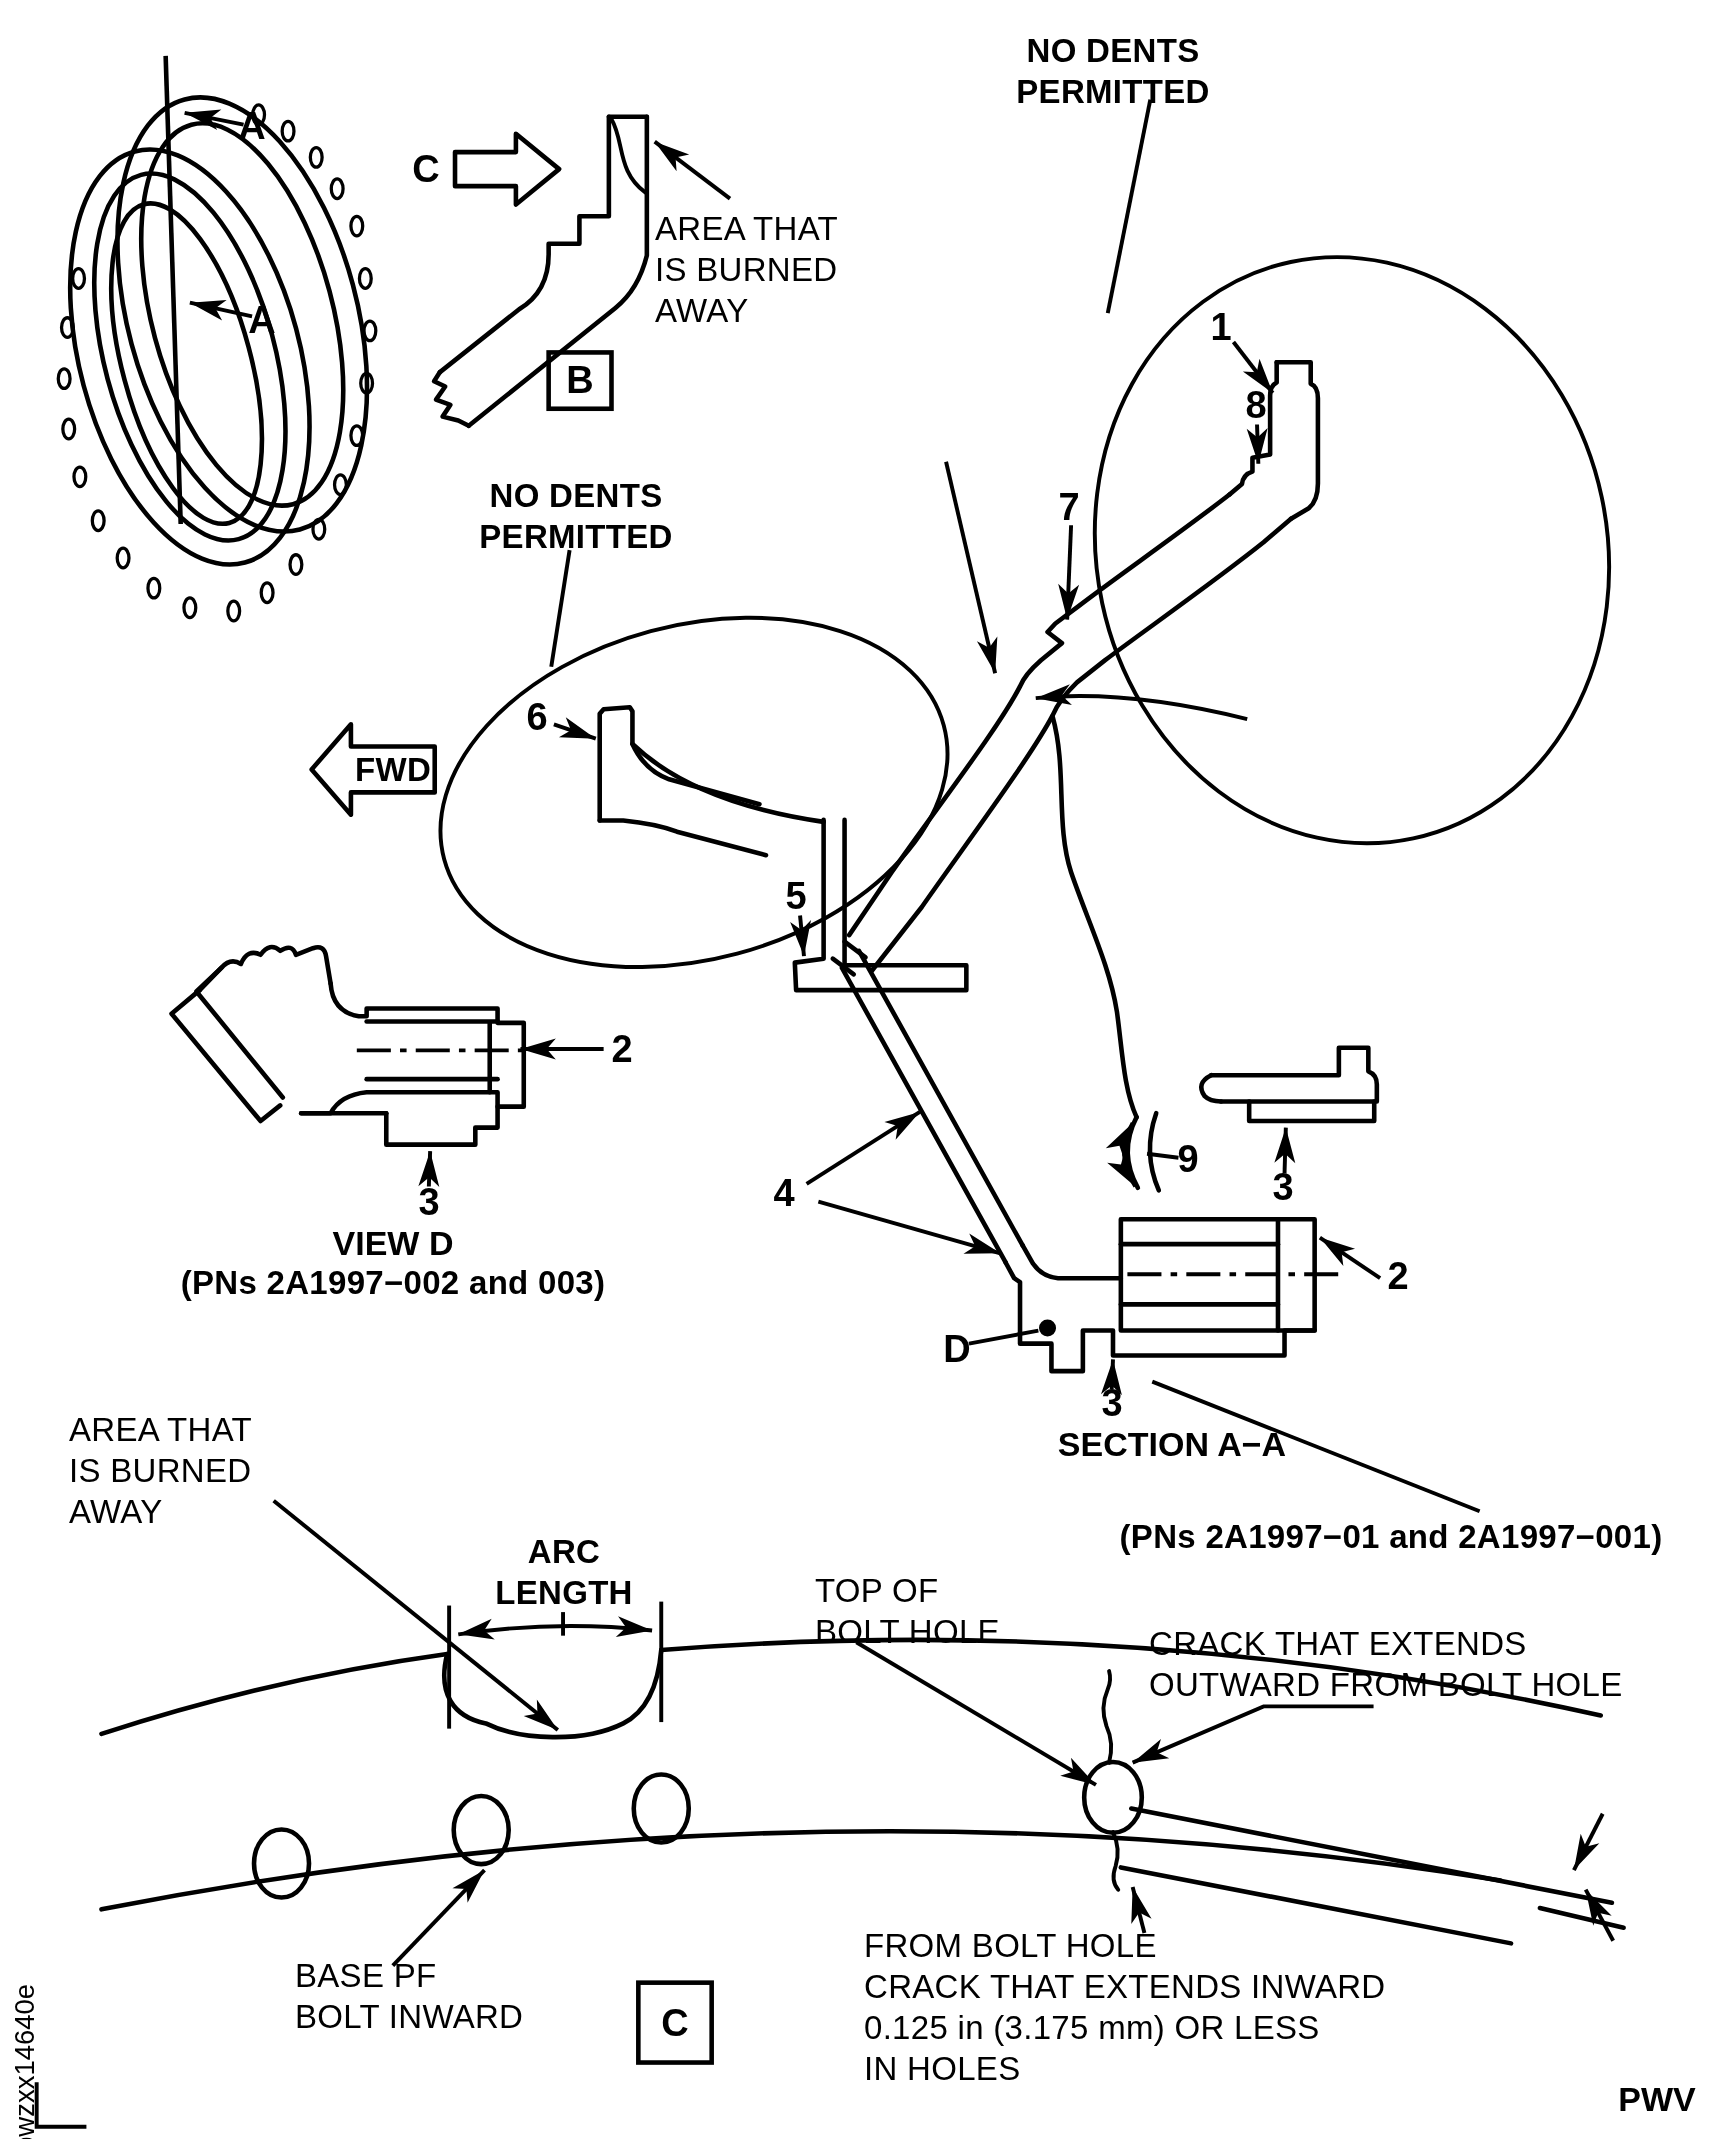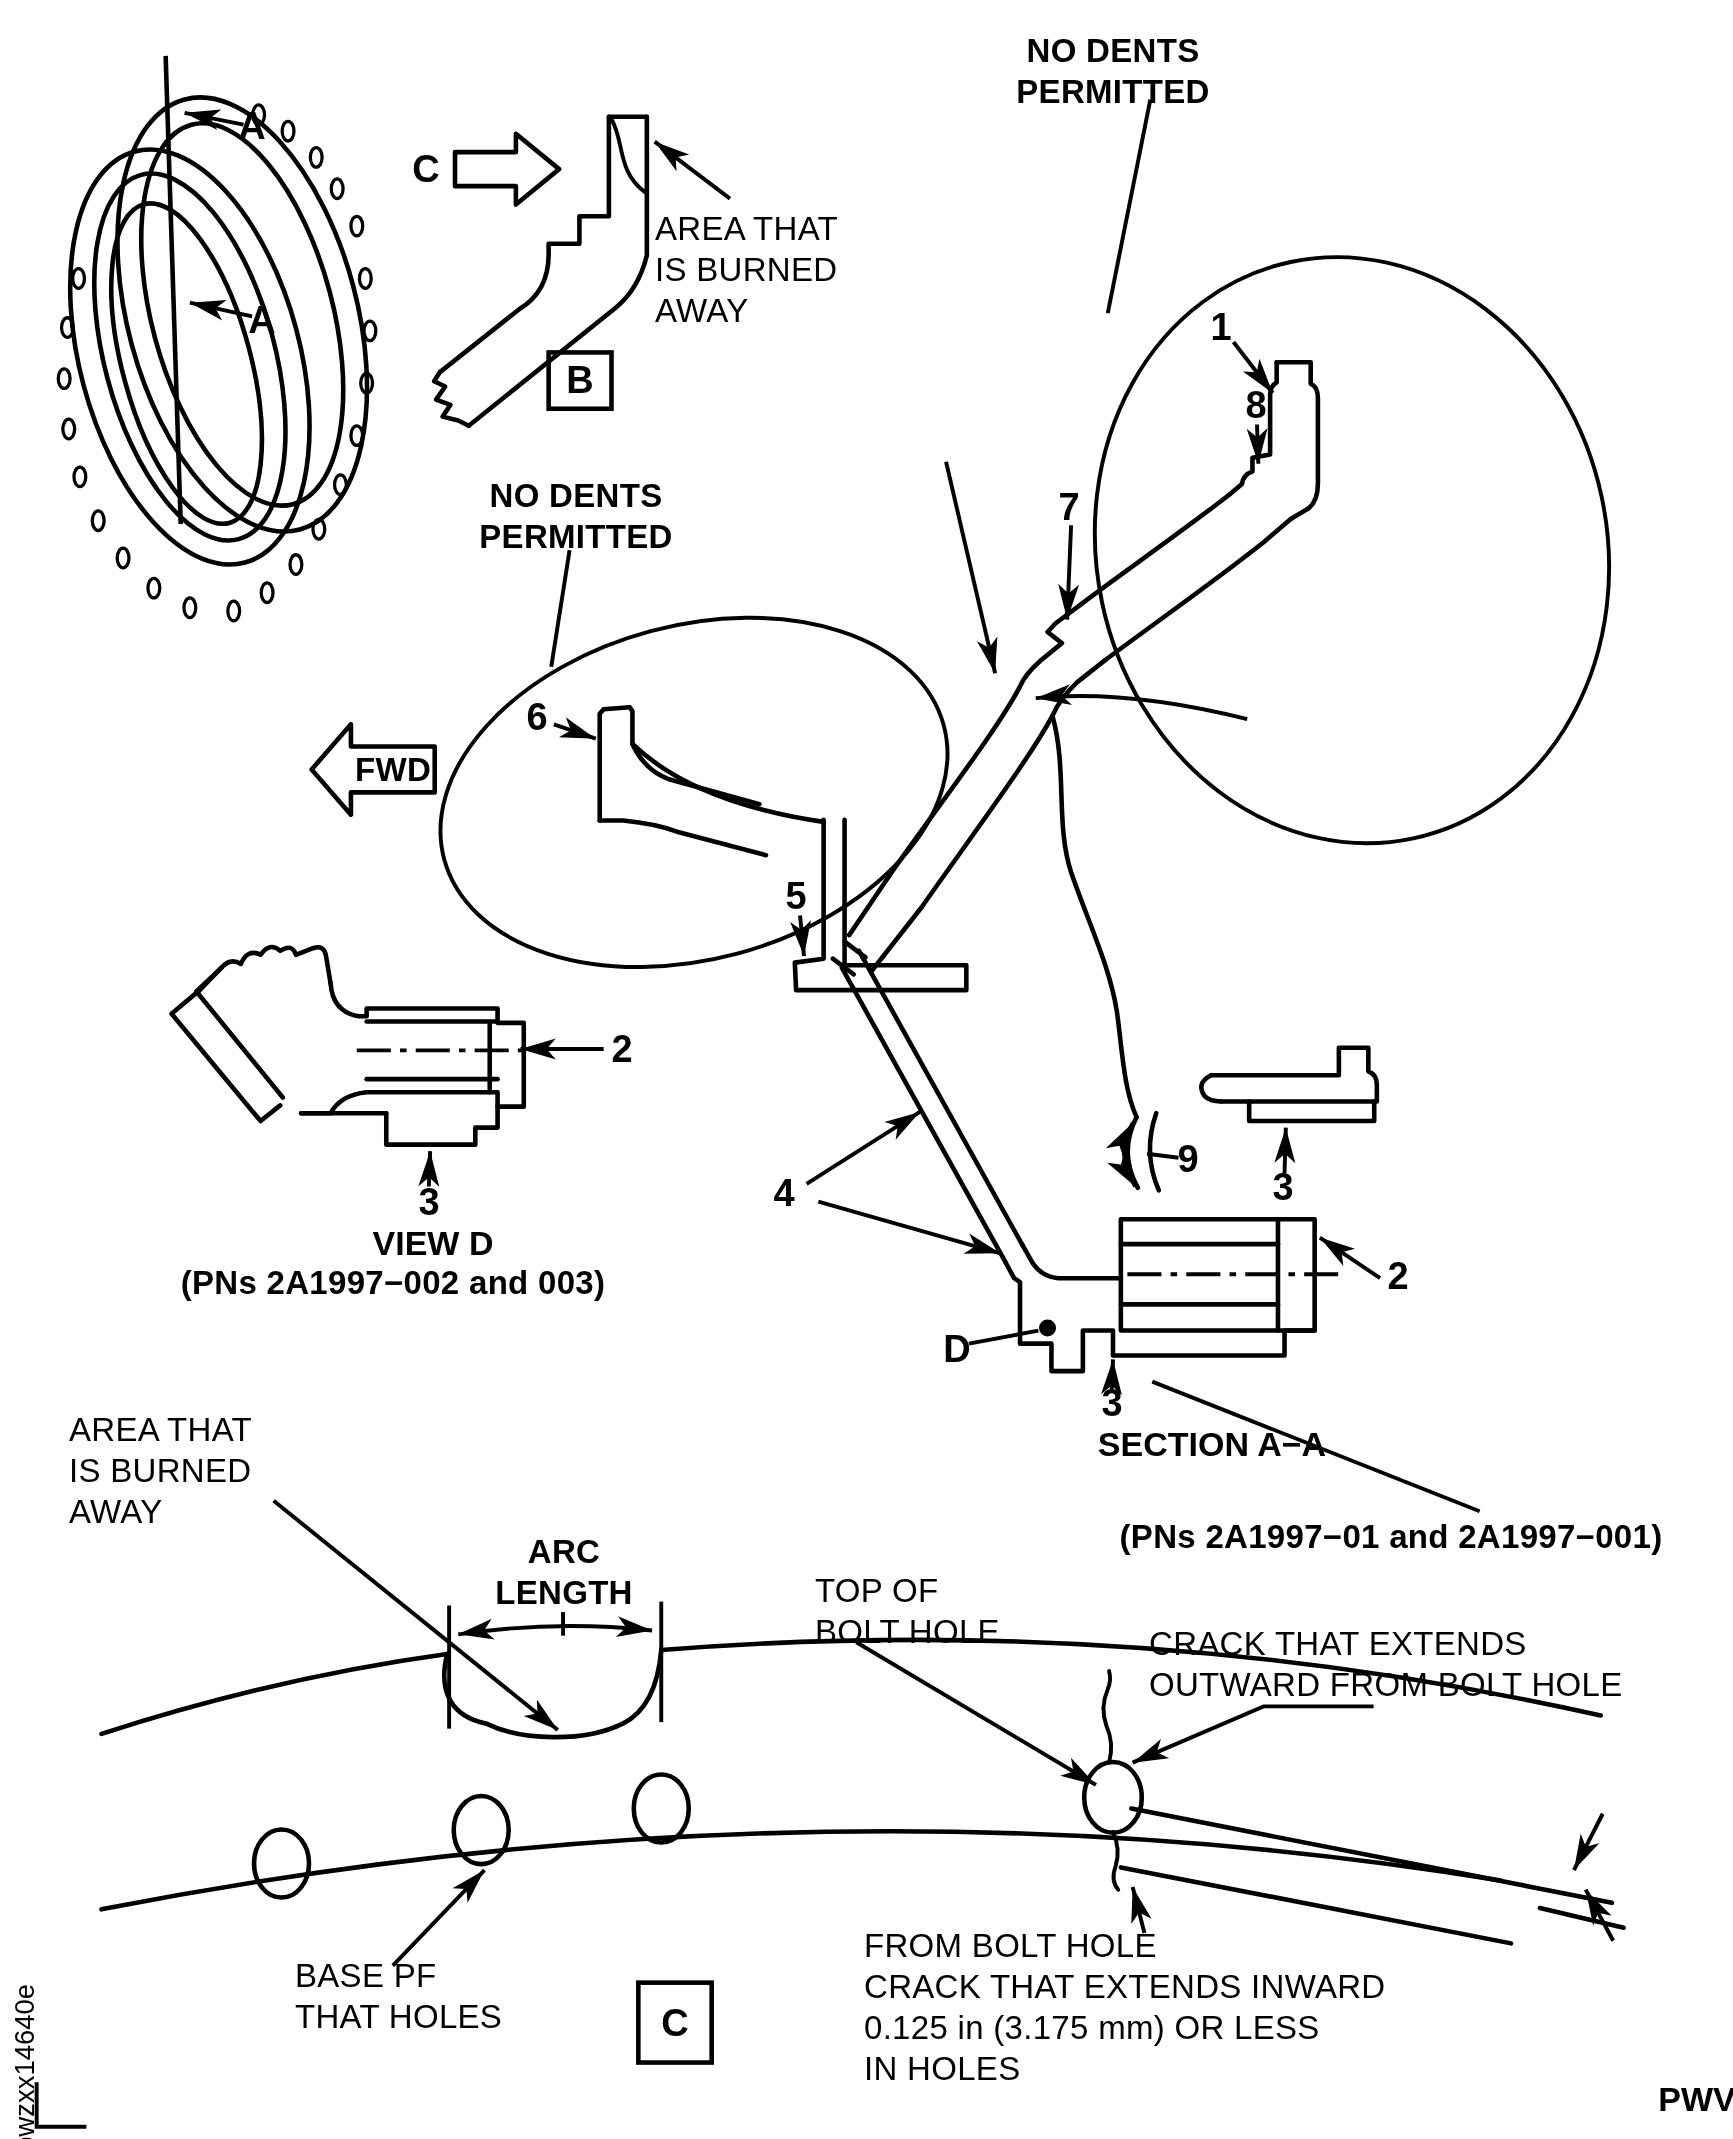--- a/index.html
+++ b/index.html
@@ -3,21 +3,21 @@
 <meta charset="utf-8">
 <style>
   html,body{margin:0;padding:0;background:#fff;}
   #page{position:relative;width:1733px;height:2140px;background:#ffffff;overflow:hidden;
         font-family:"Liberation Sans",sans-serif;color:#000;}
   svg{position:absolute;left:0;top:0;}
   .lbl{position:absolute;white-space:nowrap;color:#000;}
   .ctr{transform:translate(-50%,-50%);text-align:center;font-weight:bold;}
   .note{font-size:33px;line-height:41px;letter-spacing:0.3px;}
   .digit{font-size:38px;}
-  .big{font-size:34px;margin-left:40px;}
+  .big{font-size:34px;}
   .vert{transform:rotate(-90deg);transform-origin:left bottom;font-size:27.5px;}
 </style>
 </head>
 <body>
 
 <div id="page">
 
   <svg width="1733" height="2140" viewBox="0 0 2647 3268">
     <defs>
       <marker id="ah" markerUnits="userSpaceOnUse" markerWidth="66" markerHeight="54" refX="58" refY="26" orient="auto-start-reverse">
@@ -243,21 +243,21 @@
     <div>OUTWARD FROM BOLT HOLE</div>
   </div>
   <div class="lbl note" style="left:864px;top:1925px">
     <div>FROM BOLT HOLE</div>
     <div>CRACK THAT EXTENDS INWARD</div>
     <div>0.125 in (3.175 mm) OR LESS</div>
     <div>IN HOLES</div>
   </div>
   <div class="lbl note" style="left:295px;top:1955px">
     <div>BASE PF</div>
-    <div>THAT HOLES</div>
+    <div>BOLT INWARD</div>
   </div>
 
   <div class="lbl note ctr" style="left:393px;top:769px">FWD</div>
   <div class="lbl big ctr" style="left:393px;top:1243px">VIEW D</div>
   <div class="lbl note ctr" style="left:393px;top:1282px">(PNs 2A1997−002 and 003)</div>
   <div class="lbl big ctr" style="left:1172px;top:1444px">SECTION A−A</div>
   <div class="lbl note ctr" style="left:1391px;top:1536px">(PNs 2A1997−01 and 2A1997−001)</div>
   <div class="lbl vert" style="left:41px;top:2120px">pwzxx14640e</div>
   <div class="lbl big ctr" style="left:1657px;top:2099px">PWV</div>
 

